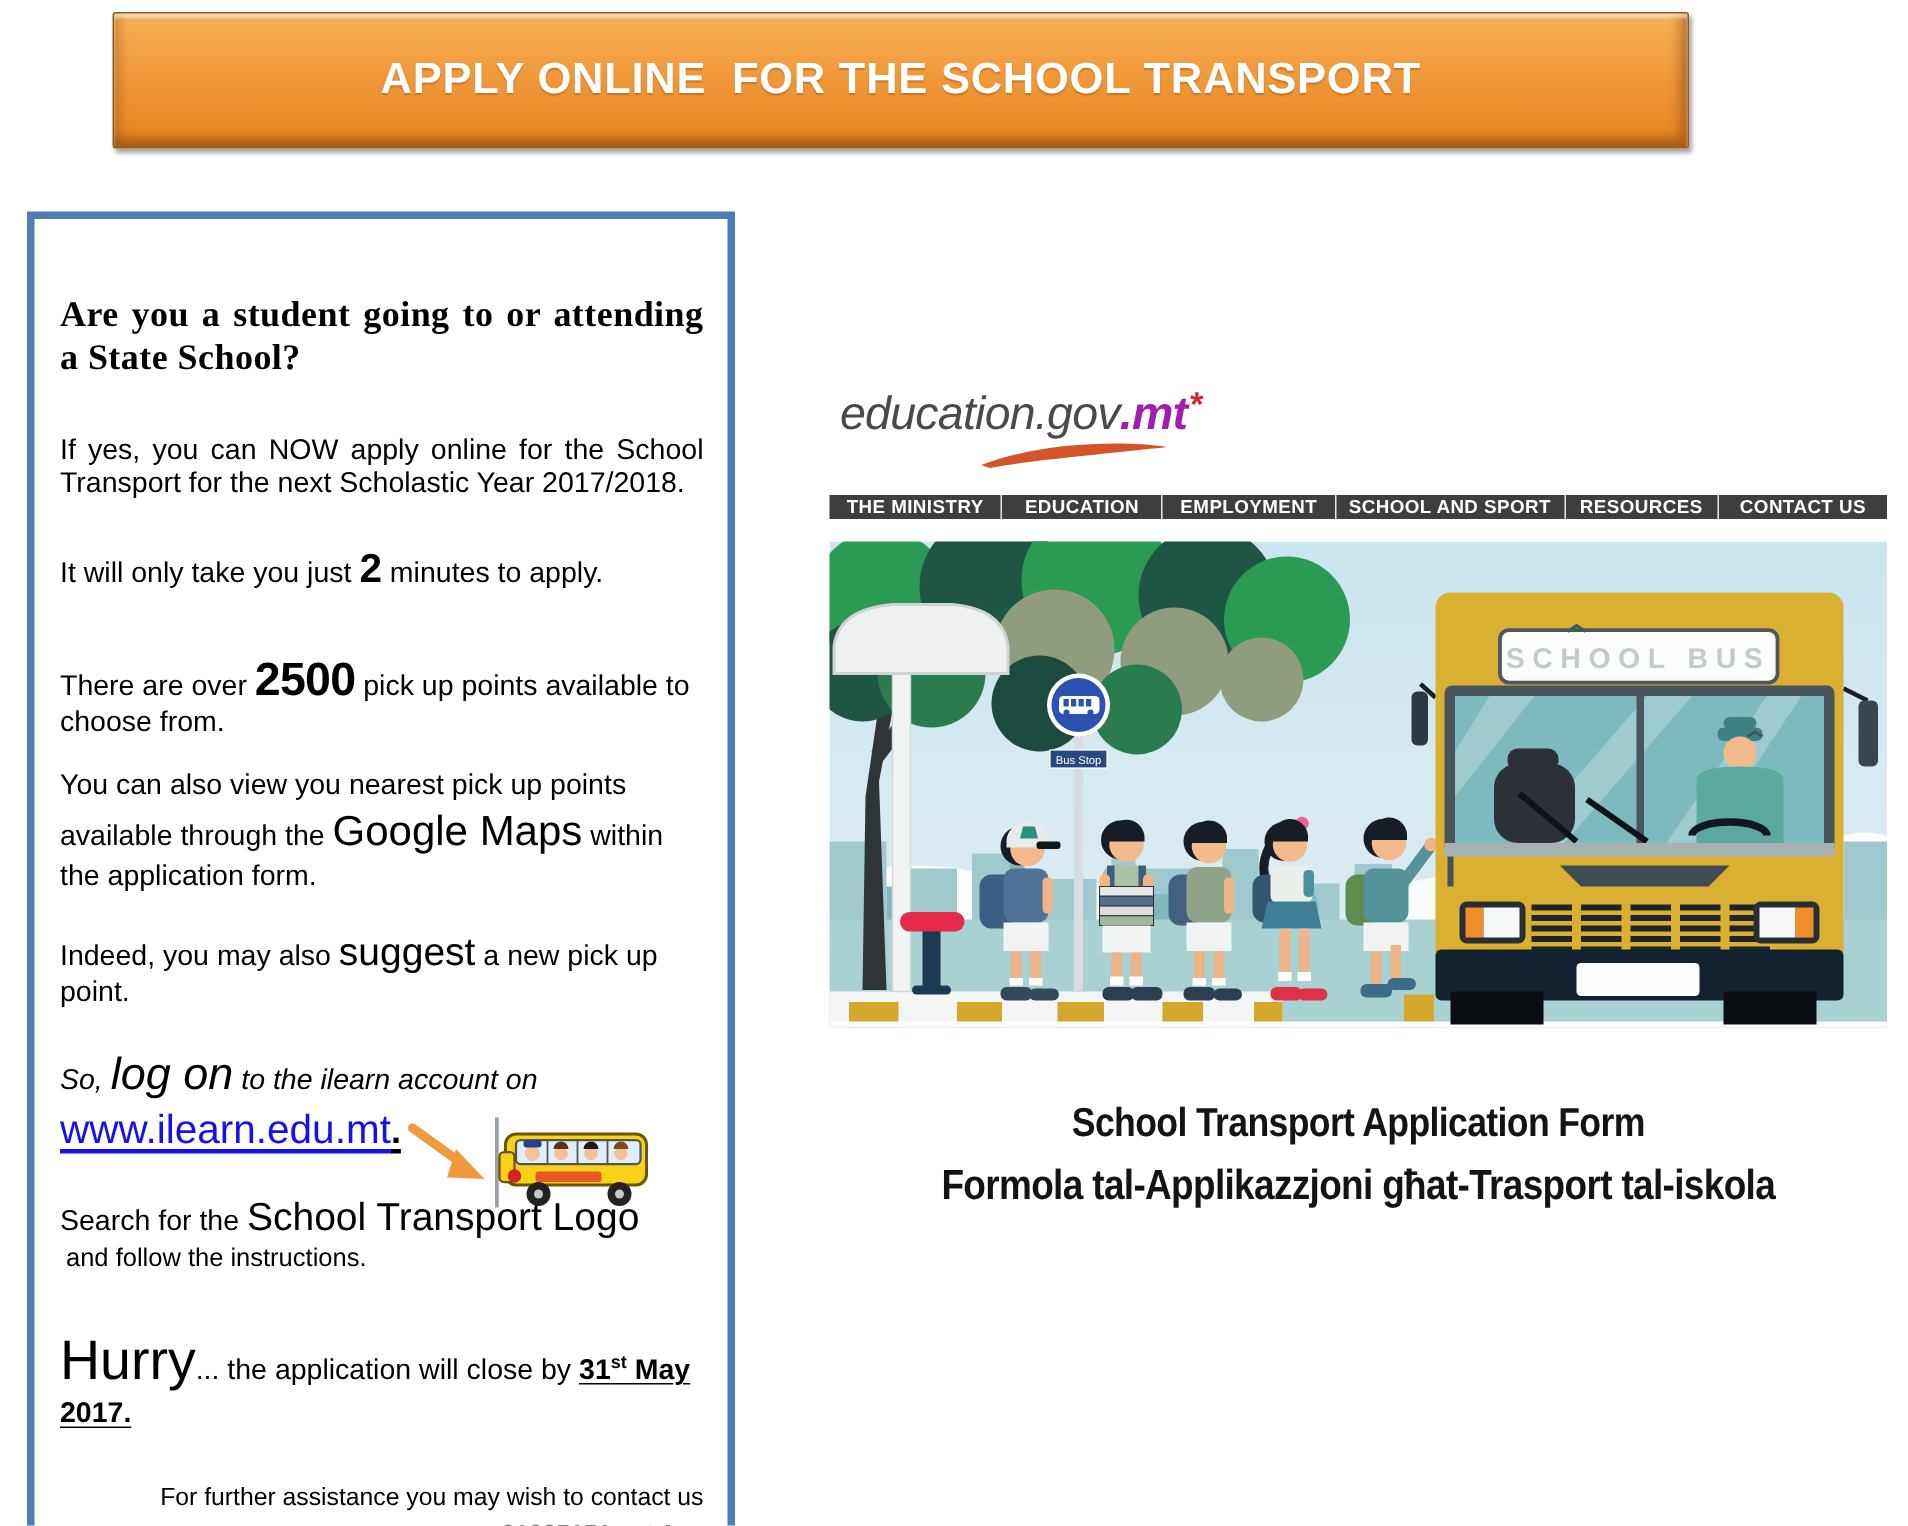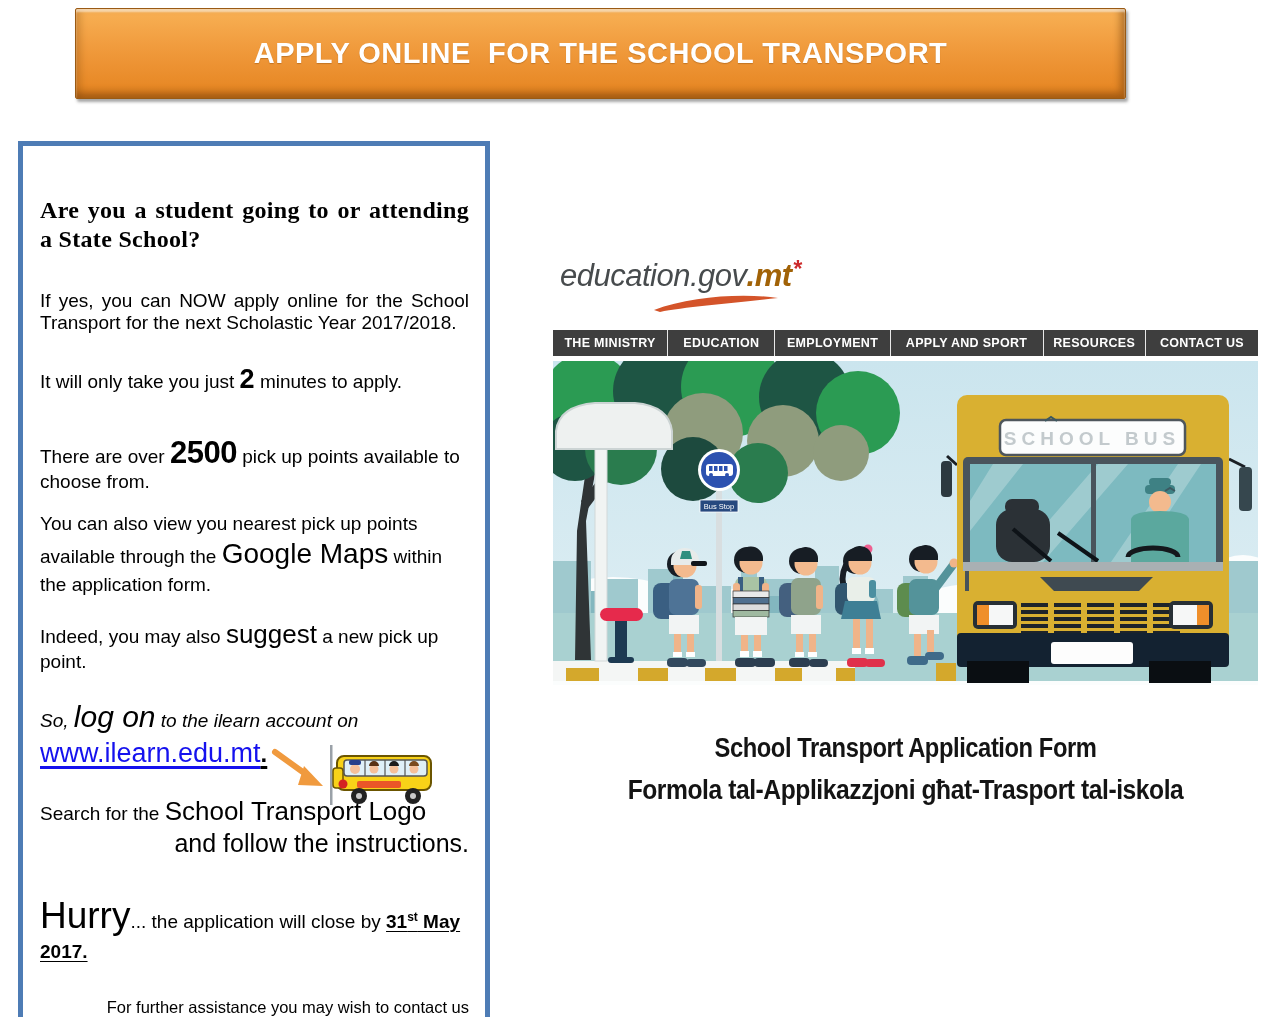--- a/index.html
+++ b/index.html
@@ -43,37 +43,37 @@
   .big2500{font-size:31px;font-weight:bold;letter-spacing:-.5px;}
   .bigmaps{font-size:28px;text-align:right;}
   .bigsuggest{font-size:26px;}
   .biglogon{font-size:30px;}
   .linkline{margin:2px 0 26px 0;text-align:left;}
   .ilearn{color:#1511ee;font-weight:normal;font-size:27px;
     text-decoration:underline;text-decoration-thickness:3px;text-underline-offset:4px;cursor:pointer;}
   .linkdot{font-weight:bold;font-size:24px;text-decoration:underline;text-decoration-thickness:3px;text-underline-offset:4px;}
   .m-search{margin-bottom:0;text-align:left;}
   .biglogo{font-size:26px;}
-  .searchline2{font-size:25px;text-align:right;margin:2px 0 0 4px;}
+  .searchline2{font-size:17px;text-align:left;margin:2px 0 0 4px;}
   .clipart-wrap{position:absolute;left:248px;top:598px;width:172px;height:64px;}
   .m-hurry{margin-top:34px;font-size:19px;line-height:1.3;text-align:left;}
   .bighurry{font-size:37px;}
   .hdate{font-weight:bold;text-decoration:underline;text-underline-offset:3px;}
   .hsup{font-size:12px;vertical-align:super;}
   .m-assist{margin-top:30px;font-size:16.5px;line-height:1.5;text-align:right;}
   .phone{font-weight:bold;}
   
   .logo{position:absolute;left:560px;top:256px;width:250px;height:70px;}
   .logo-line{font-style:italic;font-size:31px;letter-spacing:-.5px;white-space:nowrap;}
   .logo-name{color:#474b4d;}
-  .logo-mt{color:#a16207;font-weight:bold;}
+  .logo-mt{color:#a21caf;font-weight:bold;}
   .logo-star{color:#cd2b2b;font-size:23px;font-weight:bold;vertical-align:9px;margin-left:1px;}
   .logo-swoosh{position:absolute;left:92px;top:37px;}
   .nav{
-    position:absolute;left:553px;top:330px;width:705px;height:26px;
+    position:absolute;left:553px;top:330px;width:705px;height:16px;
     display:flex;background:#3e3e3e;
   }
   .nav-item{
     display:flex;align-items:center;justify-content:center;
     color:#fff;font-size:12.5px;font-weight:bold;letter-spacing:.3px;
     border-right:1px solid #e8e8e8;cursor:pointer;white-space:nowrap;
   }
   .nav-item:last-child{border-right:none;}
   .scene{position:absolute;left:553px;top:361px;width:705px;height:324px;}
   .captions{position:absolute;left:553px;top:733px;width:705px;text-align:center;color:#141414;}
@@ -152,21 +152,21 @@
   </div>
   <svg class="logo-swoosh" width="130" height="20" viewBox="0 0 130 20">
     <path d="M2,17 C38,3 92,0 126,5 C92,9 32,14 8,19 Z" fill="#d4542a"></path>
   </svg>
 </div>
 
 <div class="nav">
   <div class="nav-item" style="flex:115">THE MINISTRY</div>
   <div class="nav-item" style="flex:107">EDUCATION</div>
   <div class="nav-item" style="flex:115">EMPLOYMENT</div>
-  <div class="nav-item" style="flex:153">APPLY AND SPORT</div>
+  <div class="nav-item" style="flex:153">SCHOOL AND SPORT</div>
   <div class="nav-item" style="flex:102">RESOURCES</div>
   <div class="nav-item" style="flex:113">CONTACT US</div>
 </div>
 
 <svg class="scene" viewBox="0 0 705 324">
   <defs>
     <linearGradient id="sky" x1="0" y1="0" x2="0" y2="1">
       <stop offset="0" stop-color="#cbe5ee"></stop>
         <stop offset="1" stop-color="#e0eff4"></stop>
     </linearGradient>

